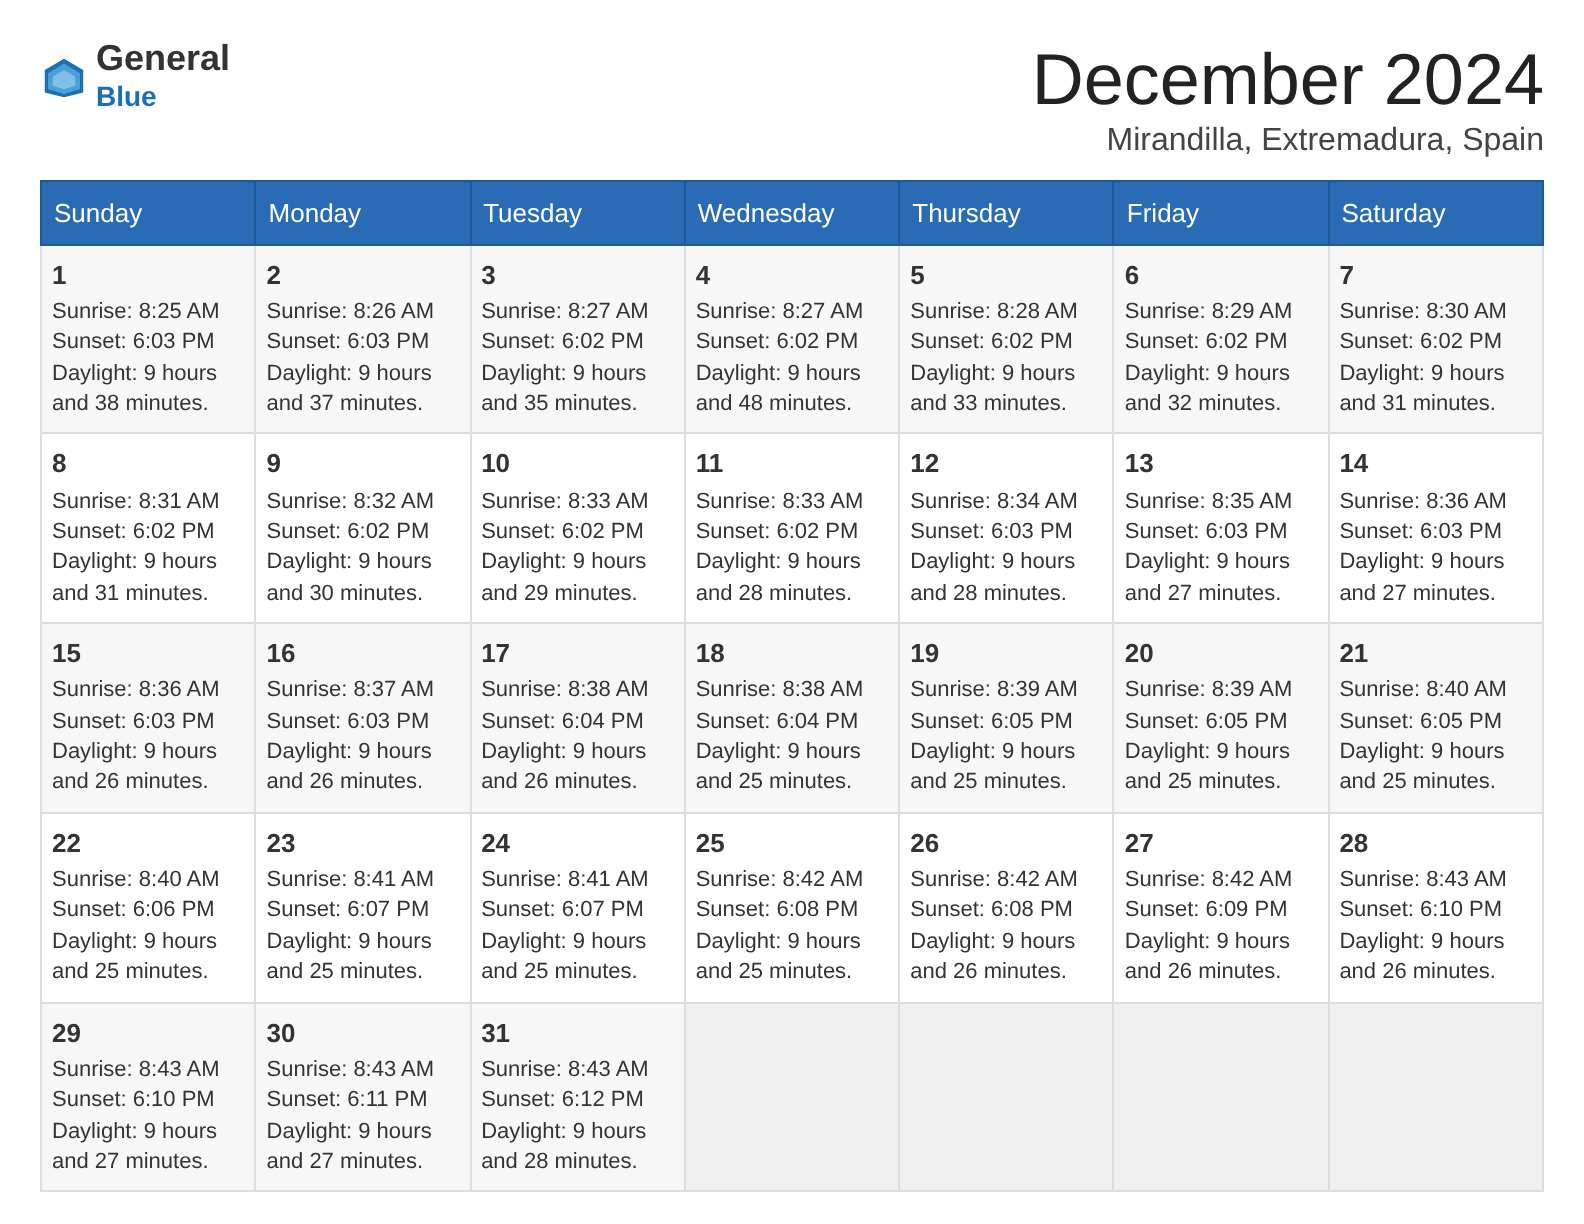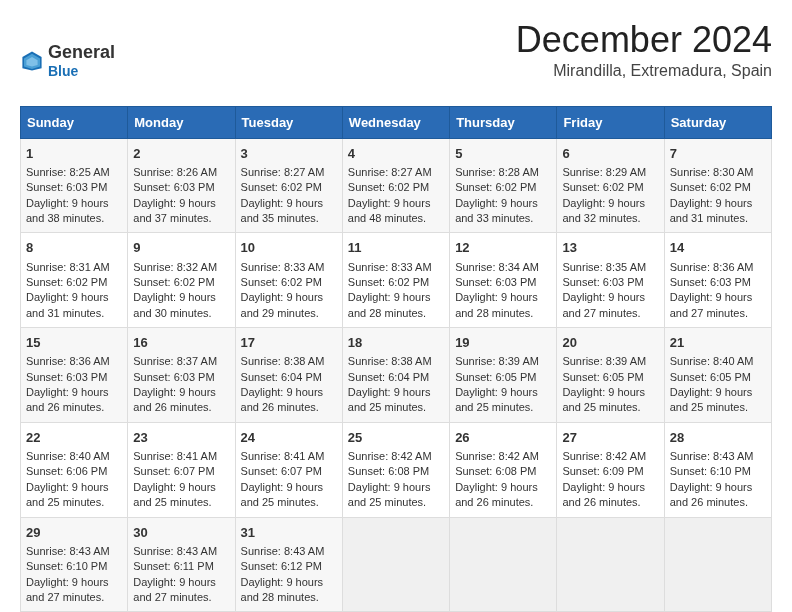--- a/index.html
+++ b/index.html
@@ -6,22 +6,22 @@
     body {
       font-family: Arial, sans-serif;
       background: #fff;
       width: 792px;
       min-height: 612px;
       padding: 20px;
     }
     .header-section {
       display: flex;
       justify-content: space-between;
-      align-items: flex-end;
-      margin-bottom: 26px;
+      align-items: flex-start;
+      margin-bottom: 10px;
     }
     .logo {
       display: flex;
       align-items: center;
       gap: 4px;
     }
     .logo-text-general {
       font-size: 18px;
       font-weight: bold;
       color: #333;
@@ -55,21 +55,21 @@
       width: 100%;
       border-collapse: collapse;
       font-size: 11px;
     }
     .calendar-table thead th {
       background-color: #2a6bb5;
       color: white;
       padding: 8px 6px;
       text-align: left;
       font-size: 13px;
-      font-weight: bold;
+      font-weight: normal;
       border: 1px solid #1e5a9a;
     }
     .calendar-table tbody td {
       vertical-align: top;
       padding: 6px 5px;
       border: 1px solid #ddd;
       width: calc(100% / 7);
       min-height: 70px;
       line-height: 1.4;
       color: #333;

